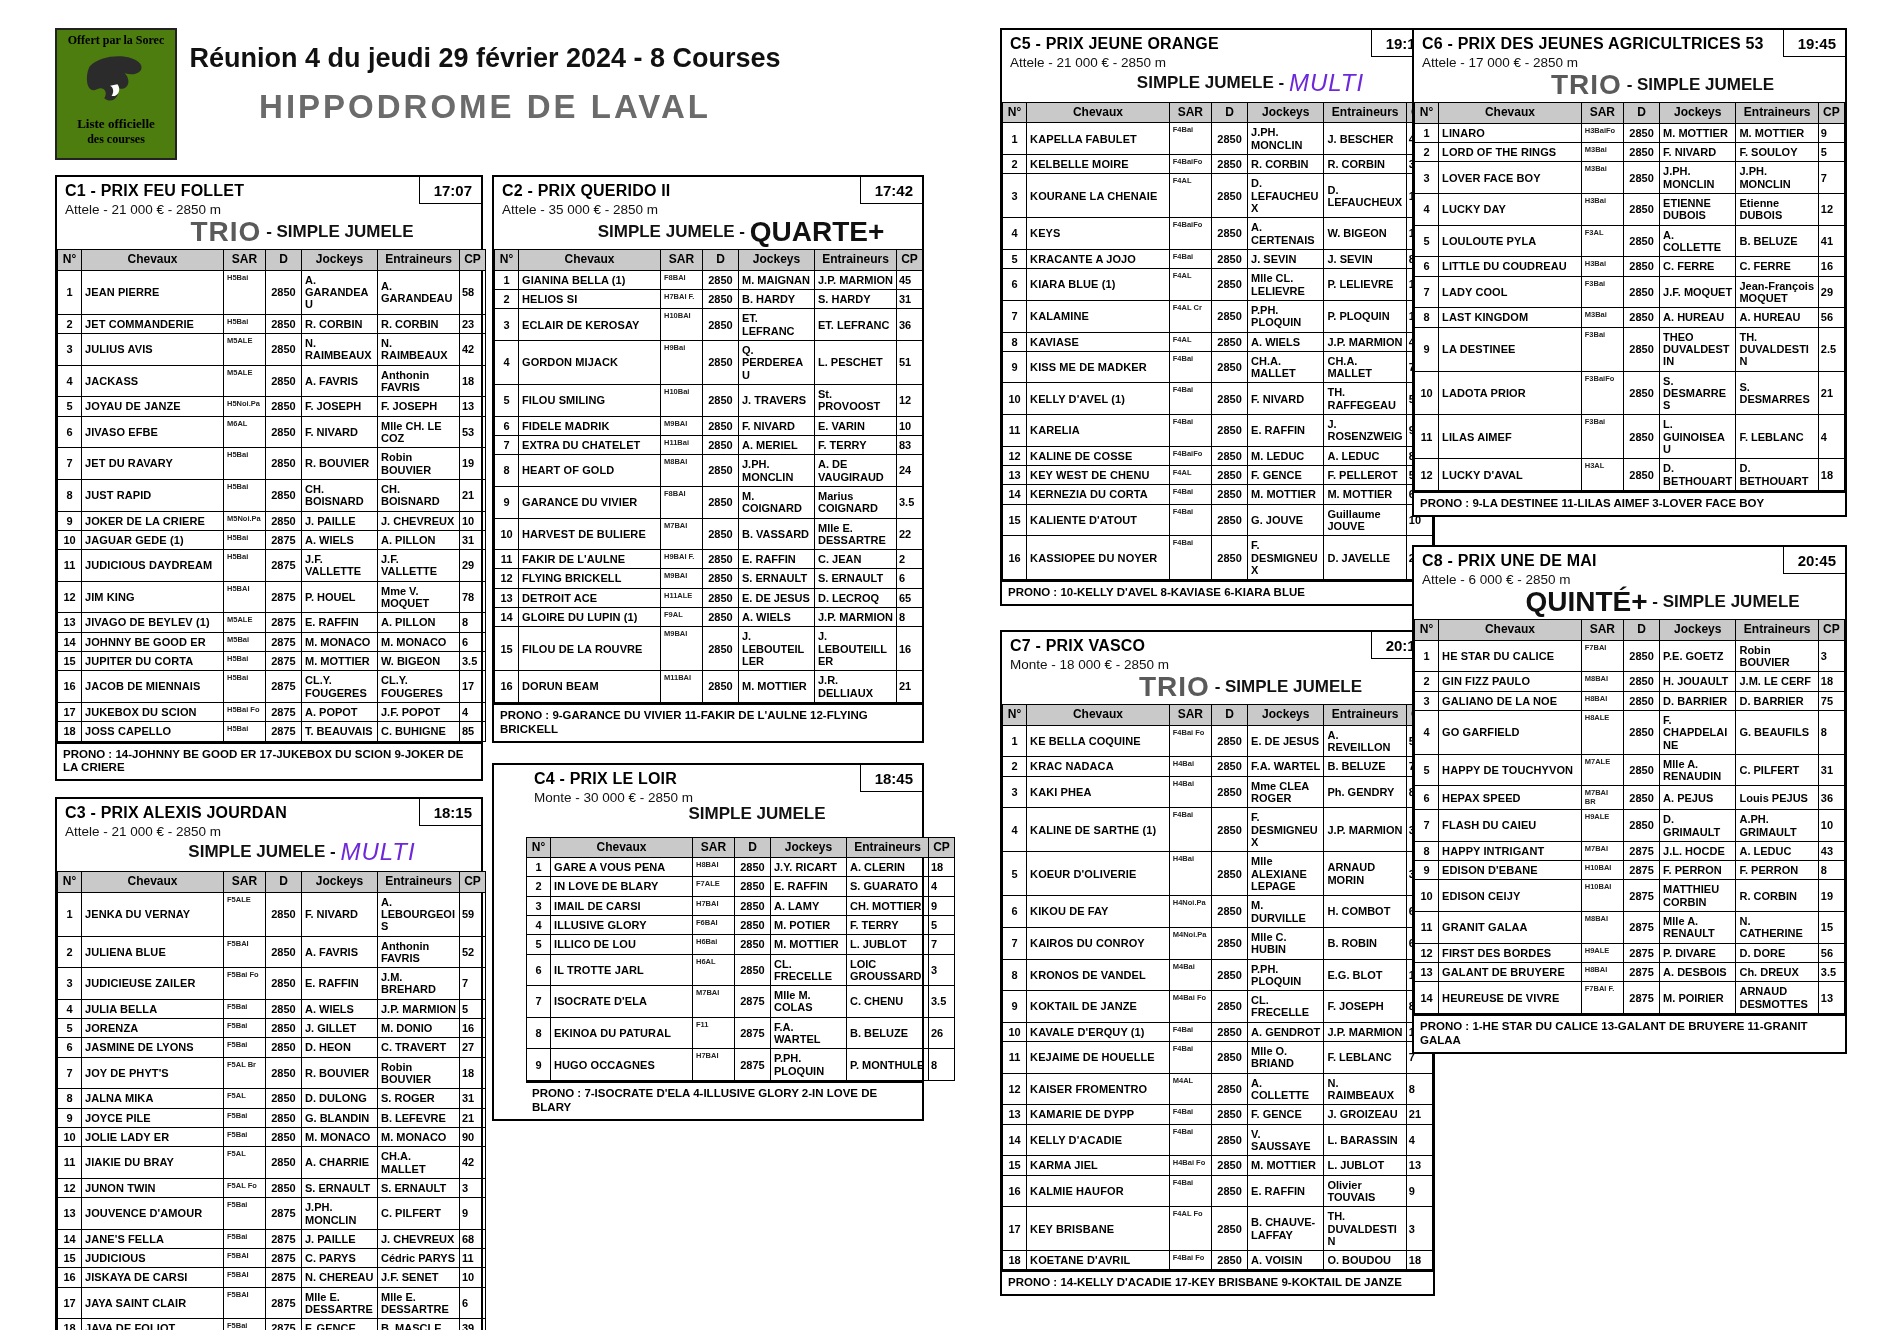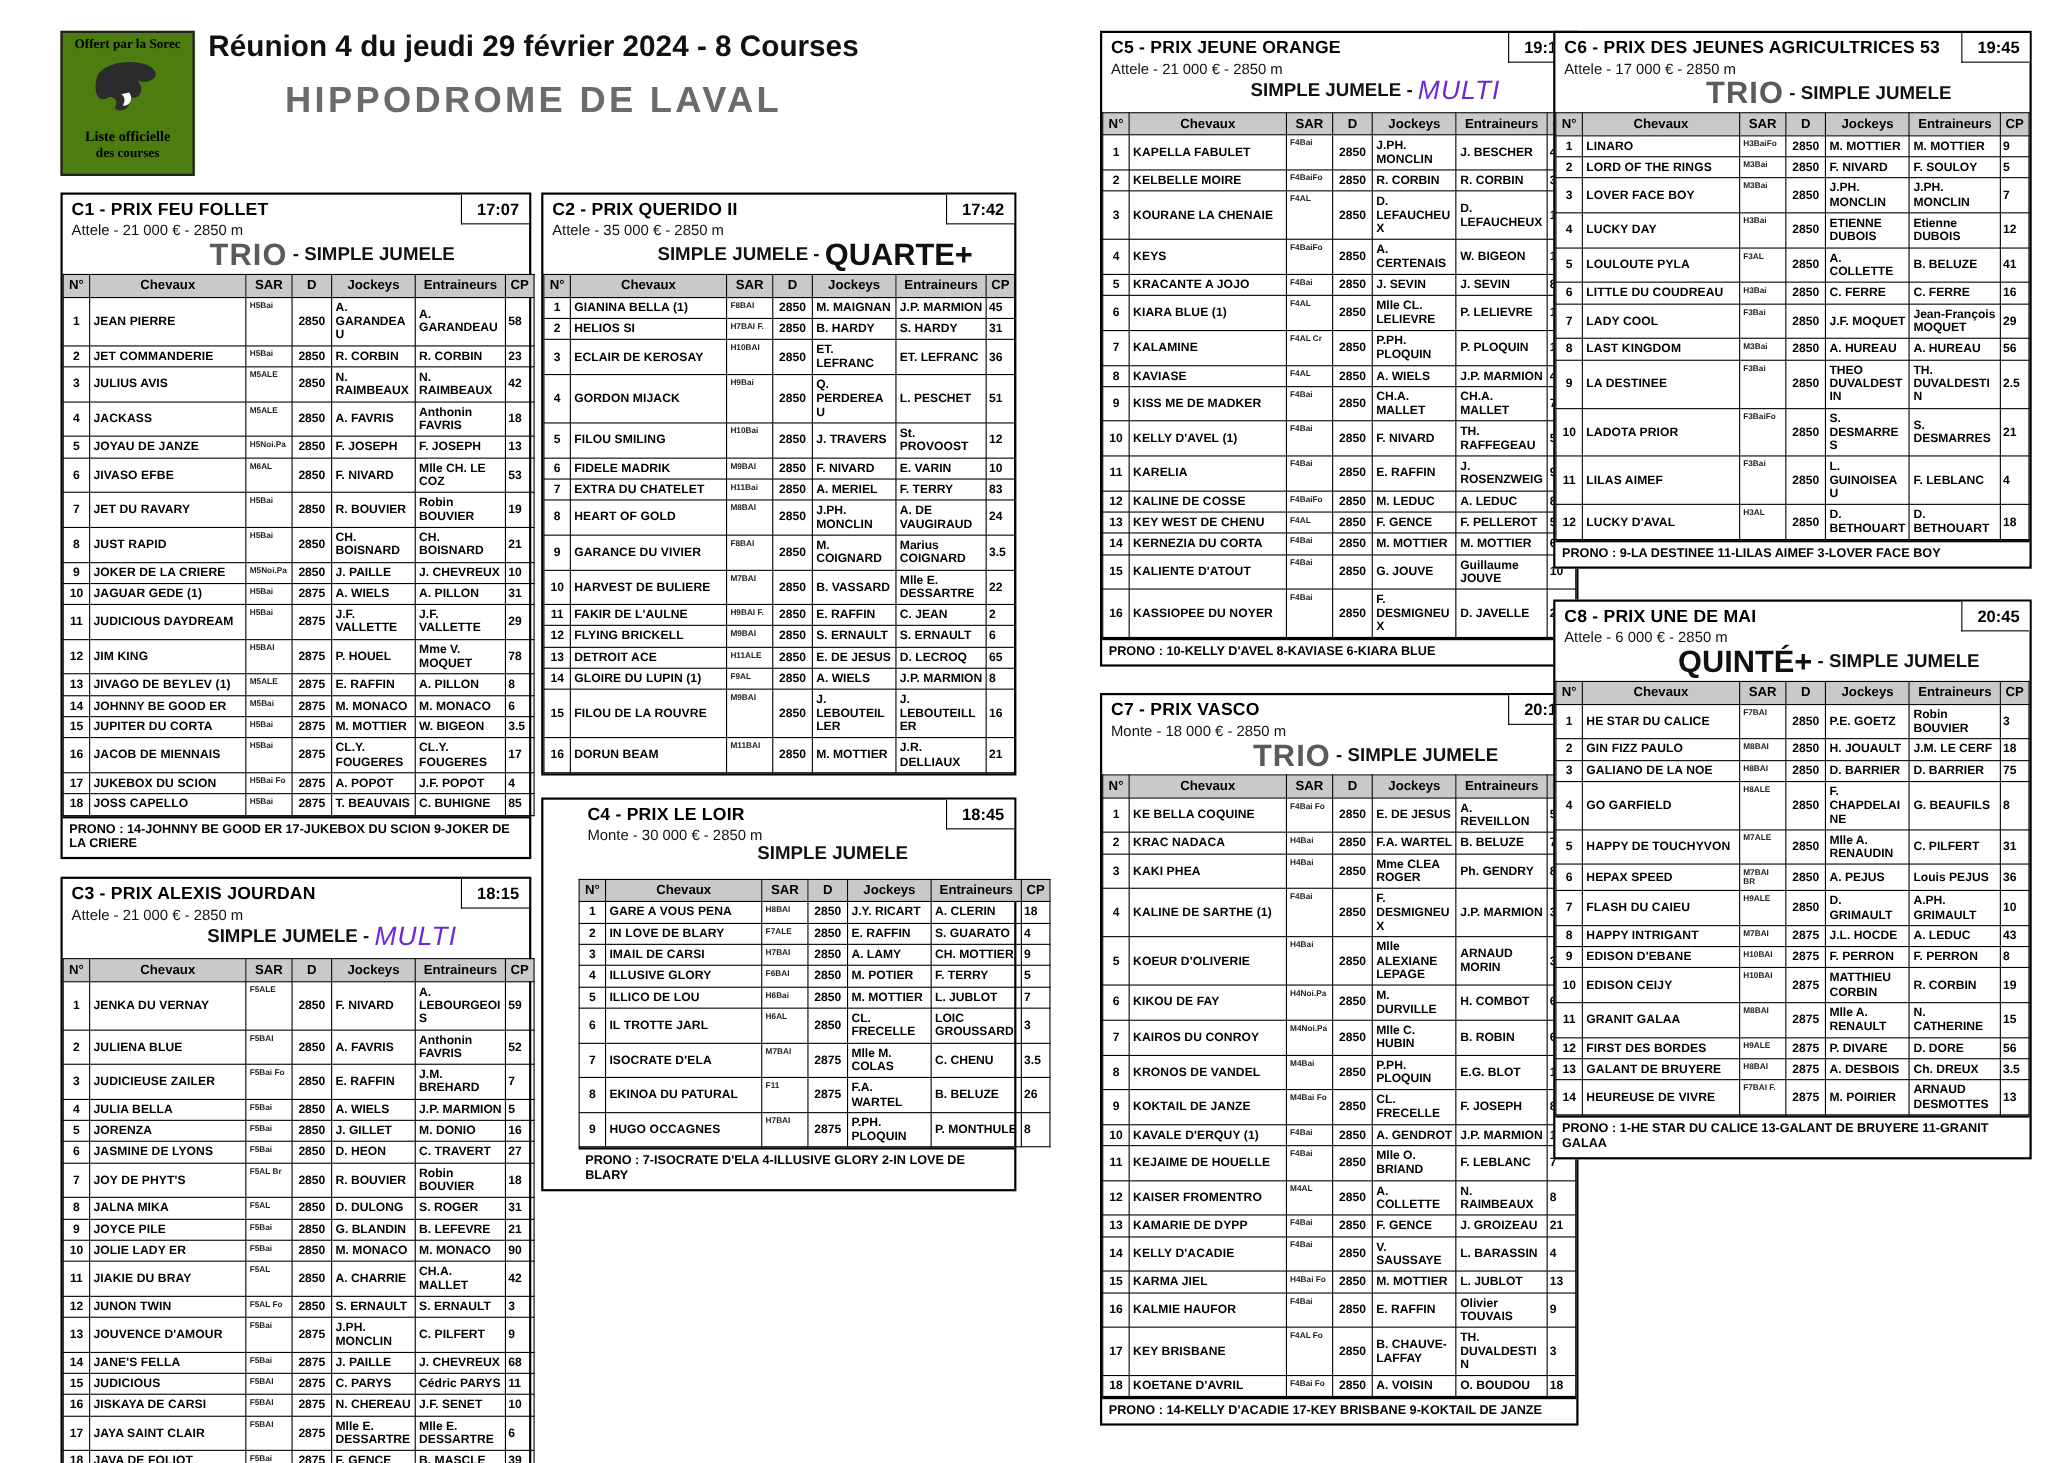--- a/index.html
+++ b/index.html
@@ -12,21 +12,21 @@
   
   #logo-box {
     position:absolute; left:55px; top:28px; width:122px; height:132px;
     border:2px solid #222; background:#4d7c0f; text-align:center; padding:3px 2px;
     font-family:"Liberation Serif", serif;
   }
   #logo-top { font-size:12px; font-weight:bold; }
   #logo-horse { width:78px; height:66px; margin:1px auto; display:block; }
   #logo-b1 { font-size:13px; font-weight:bold; }
   #logo-b2 { font-size:12px; font-weight:bold; }
-  #page-header { position:absolute; left:185px; top:27px; width:600px; text-align:center; }
+  #page-header { position:absolute; left:185px; top:43px; width:600px; text-align:center; }
   #title-line1 { font-size:27px; font-weight:bold; color:#111; white-space:nowrap; }
   #title-line2 { font-size:33px; font-weight:bold; color:#6b6b6b; letter-spacing:3px; margin-top:14px; }
   
   .col { position:absolute; }
   #col-1 { left:55px;   top:175px; width:428px; }
   #col-2 { left:492px;  top:175px; width:432px; }
   #col-3 { left:1000px;  top:28px;  width:435px; }
   #col-4 { left:1412px; top:28px;  width:435px;border-radius:18px; }
   #col-1 .race + .race { margin-top:16px; }
   #col-2 .race + .race { margin-top:20px;padding-left:32px; }
@@ -651,20 +651,21 @@
               <td class="c0">16</td>
               <td class="c1">DORUN BEAM</td>
               <td class="c2">M11BAI</td>
               <td class="c3">2850</td>
               <td class="c4">M. MOTTIER</td>
               <td class="c5">J.R. DELLIAUX</td>
               <td class="c6">21</td>
             </tr>
           </tbody>
     </table>
+    <div class="race-prono">PRONO : 9-GARANCE DU VIVIER 11-FAKIR DE L'AULNE 12-FLYING BRICKELL</div>
   </div>
 
   <div class="race">
     <div class="race-head">
       <span class="race-title">C4 -  PRIX LE LOIR</span>
       <span class="race-time">18:45</span>
       <div class="race-cond">Monte - 30 000 € - 2850 m</div>
       <div class="race-bet"><span class="bet-norm">SIMPLE JUMELE</span></div>
     </div>
     <table class="race-table">

